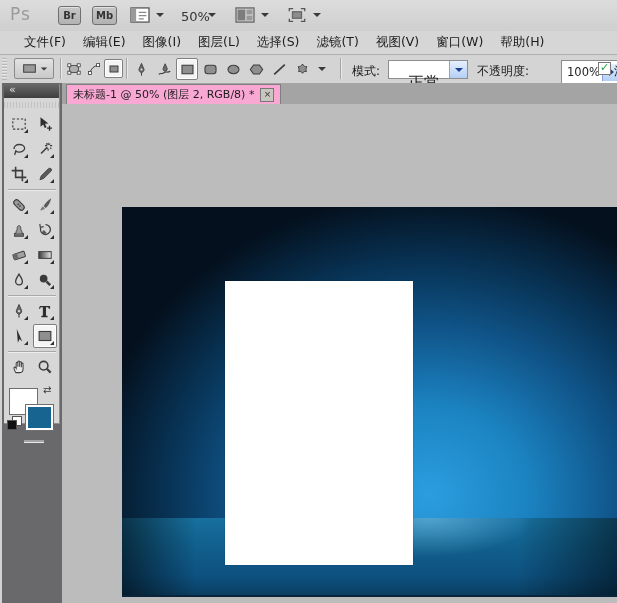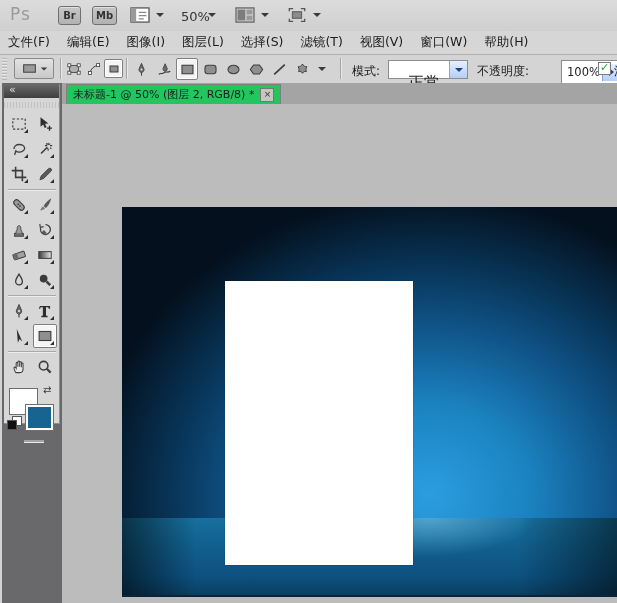--- a/index.html
+++ b/index.html
@@ -15,21 +15,21 @@
         box-shadow:inset 0 1px 0 rgba(255,255,255,.5);}
   #br-btn{left:58px;top:6px;width:21px;height:17px;}
   #mb-btn{left:92px;top:6px;width:23px;height:17px;}
   .tb-ic{top:6px;width:22px;height:18px;}
   .caret{width:0;height:0;border-left:4px solid transparent;border-right:4px solid transparent;
          border-top:4px solid #3a3a3a;display:inline-block;}
   .tb-caret{top:13px;}
   #zoom-level{left:181px;top:9px;font-size:13px;color:#333;}
   
   #menubar{left:0;top:31px;width:617px;height:24px;background:#d6d6d6;border-bottom:1px solid #b0b0b0;
-           display:flex;align-items:center;padding-left:8px;box-sizing:border-box;gap:17px;}
+           display:flex;align-items:center;padding-left:24px;box-sizing:border-box;gap:17px;}
   .menu-item{font-size:12.5px;color:#1c1c1c;white-space:nowrap;}
   
   #optionsbar{left:0;top:55px;width:617px;height:28px;background:#d4d4d4;border-bottom:4px solid #1d4ed8;}
   .grip{left:2px;top:3px;width:5px;height:22px;
         background:repeating-linear-gradient(180deg,#b7b7b7 0 1px,#e6e6e6 1px 2px,transparent 2px 3px);}
   .bevel{border:1px solid #8b8b8b;border-radius:2px;background:linear-gradient(#e2e2e2,#c9c9c9);
          display:flex;align-items:center;justify-content:center;box-sizing:border-box;}
   #tool-preset-btn{left:14px;top:3px;width:40px;height:21px;gap:2px;}
   .vsep{top:3px;width:1px;height:21px;background:#a5a5a5;box-shadow:1px 0 0 #e8e8e8;}
   .mini-btn{width:19px;height:19px;top:4px;display:flex;align-items:center;justify-content:center;
@@ -46,21 +46,21 @@
   .xpbtn .caret{border-top-color:#1c3f94;}
   #opacity-field{left:561px;top:5px;width:60px;height:24px;}
   #opacity-field .val{flex:1;padding-left:5px;font-size:11.5px;}
   .rcaret{width:0;height:0;border-top:4px solid transparent;border-bottom:4px solid transparent;
           border-left:5px solid #1c3f94;}
   #aa-check{left:598px;top:7px;width:13px;height:13px;background:#fff;border:1px solid #7a7a7a;
             box-sizing:border-box;font-size:11px;line-height:10px;text-align:center;color:#1d9e33;font-weight:bold;}
   #aa-partial{left:614px;top:8px;font-size:12px;color:#1c1c1c;}
   
   #tabbar{left:62px;top:83px;width:555px;height:21px;background:#a4a4a4;border-bottom:1px solid #8d8d8d;}
-  #doc-tab{left:4px;top:1px;height:19px;background:#22c55e;border:1px solid #7f7f7f;border-bottom:none;
+  #doc-tab{left:4px;top:1px;height:19px;background:#f9a8d4;border:1px solid #7f7f7f;border-bottom:none;
            display:flex;align-items:center;padding:0 6px;gap:6px;font-size:11px;color:#1d1d1d;white-space:nowrap;}
   #tab-close{width:12px;height:12px;border:1px solid #777;background:#c9c6bf;font-size:9px;line-height:10px;
              text-align:center;color:#333;}
   
   #workarea{left:62px;top:104px;width:555px;height:499px;background:#bcbcbc;}
   #canvas{left:60px;top:103px;width:495px;height:390px;border-bottom:2px solid #09243a;box-sizing:border-box;}
   #band{left:0;top:311px;width:495px;height:77px;}
   #white-shape{left:103px;top:74px;width:188px;height:284px;box-shadow:0 0 1px rgba(0,0,0,.35);}
   
   #leftdock{left:0;top:83px;width:62px;height:520px;background:#69696b;border-left:2px solid #d2d2d2;box-sizing:border-box;}

